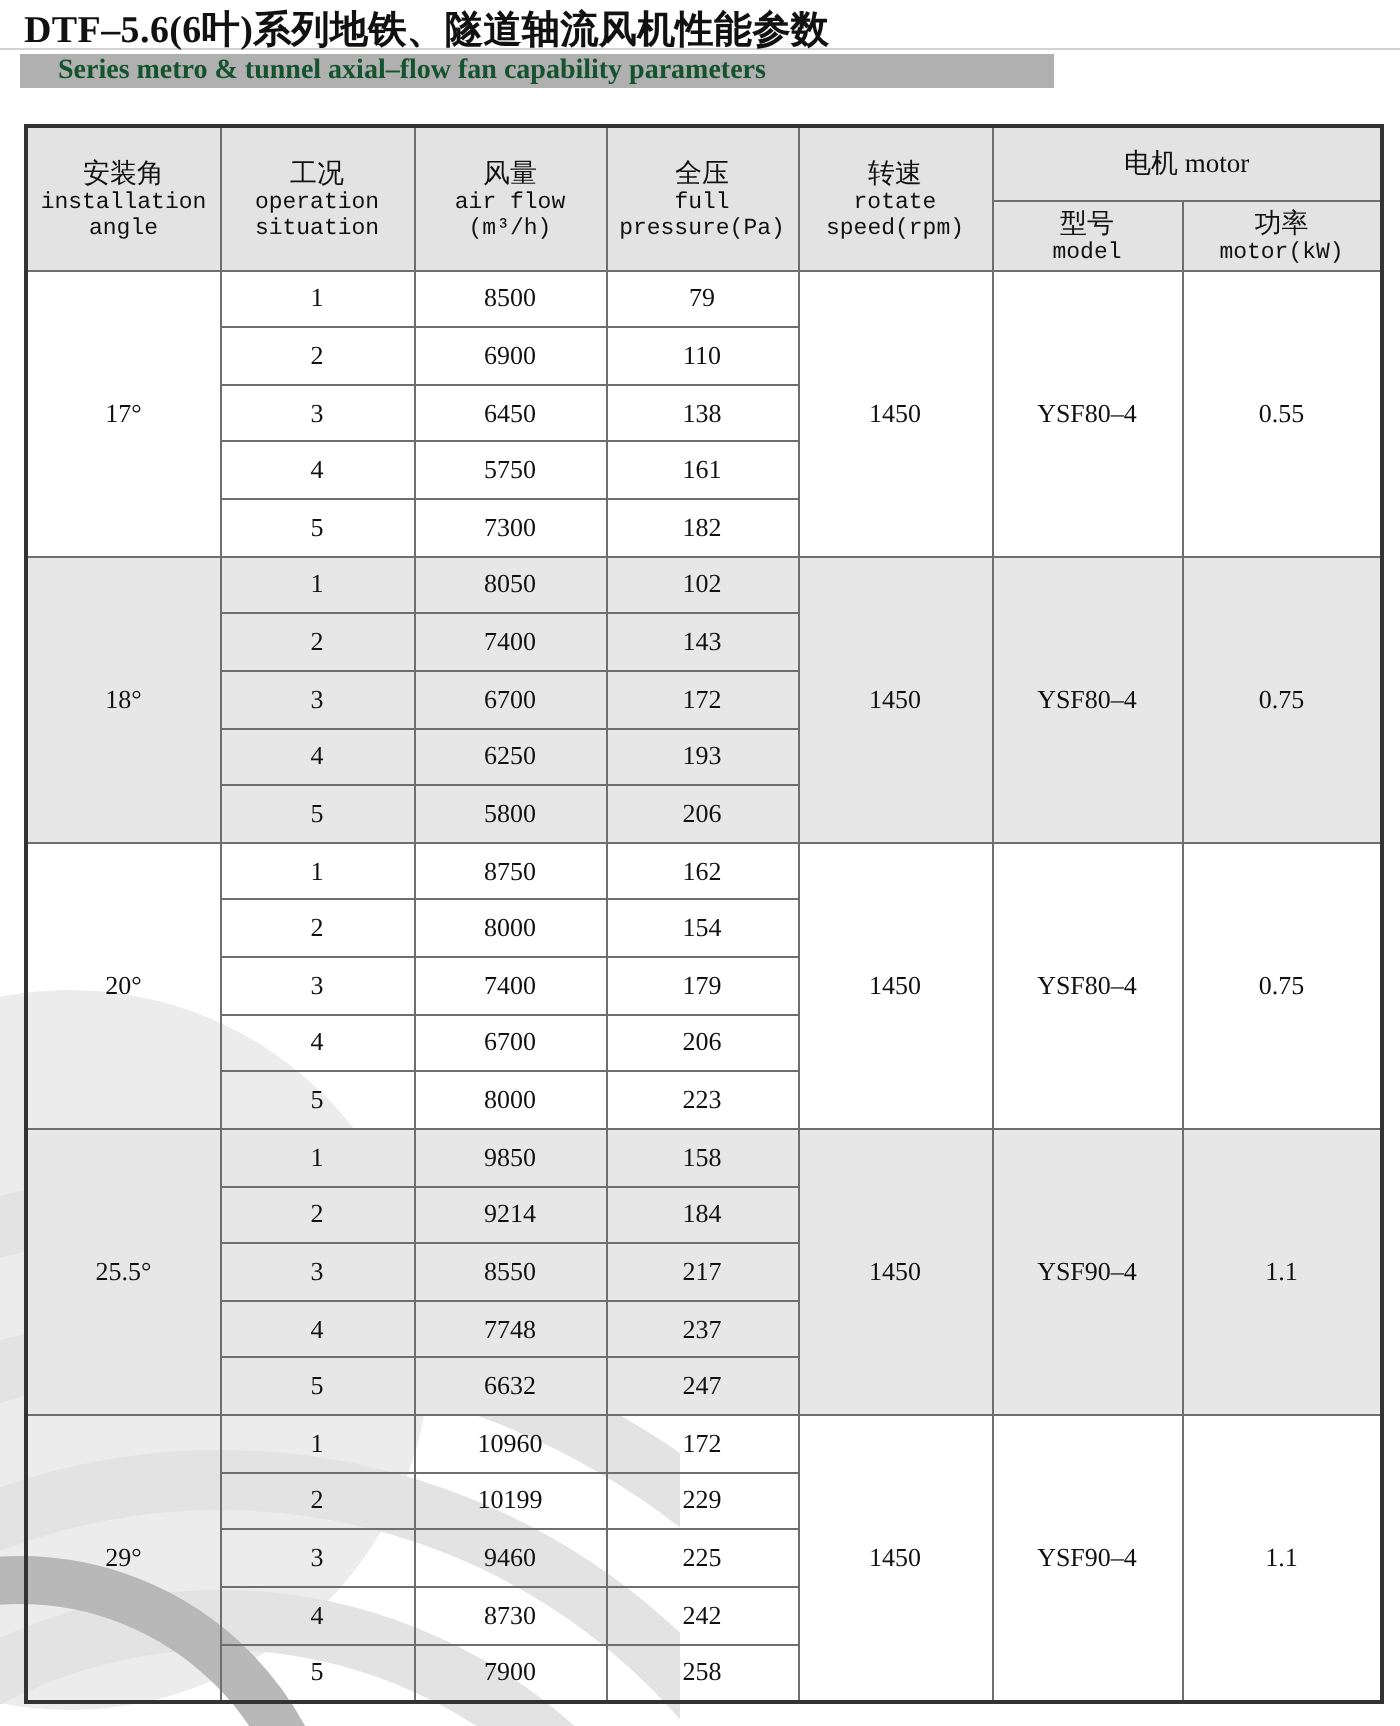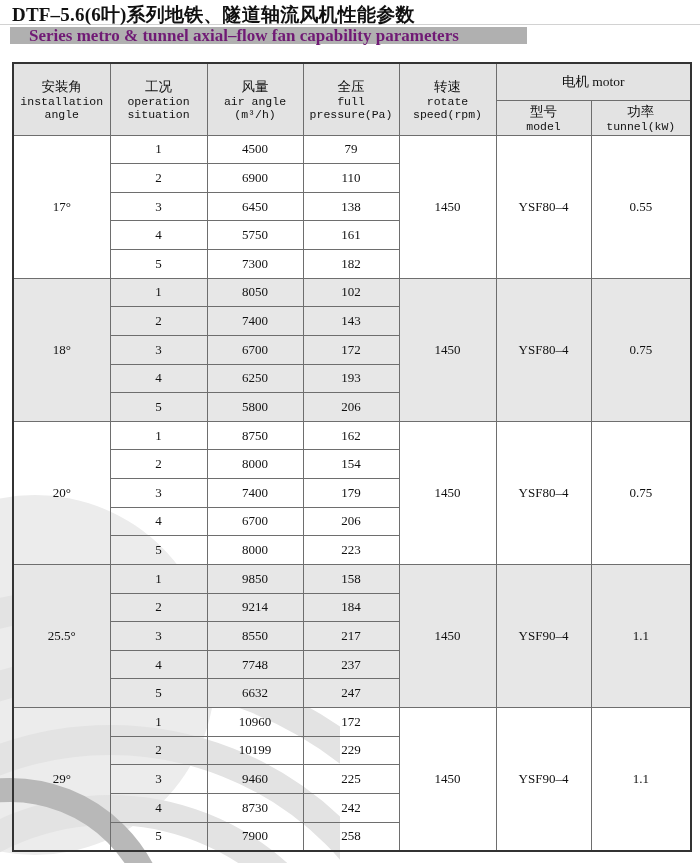--- a/index.html
+++ b/index.html
@@ -23,21 +23,21 @@
     position: absolute; left: 0; top: 24px; width: 700px; height: 1px;
     background: var(--rule, #d2d2d2); z-index: 1;
   }
   .subtitle-bar {
     position: absolute; left: 10px; top: 27px; width: 517px; height: 17px;
     background: var(--subtitle-bar, #b0b0b0);
     z-index: 2;
     display: flex; align-items: center;
   }
   .subtitle-bar span {
-    font-size: 17px; font-weight: bold; color: #701a75;
+    font-size: 14px; font-weight: bold; color: #14532d;
     padding-left: 19px; white-space: nowrap;
   }
 
   
   .watermark {
     position: absolute; left: 0; top: 420px; width: 340px; height: 443px;
     z-index: 0; pointer-events: none;
   }
 
   
@@ -102,50 +102,50 @@
         <th rowspan="2">
           <span class="zh">安装角</span>
           <span class="en">installation angle</span>
         </th>
         <th rowspan="2">
           <span class="zh">工况</span>
           <span class="en">operation situation</span>
         </th>
         <th rowspan="2">
           <span class="zh">风量</span>
-          <span class="en">air angle (m³/h)</span>
+          <span class="en">air flow (m³/h)</span>
         </th>
         <th rowspan="2">
           <span class="zh">全压</span>
           <span class="en">full pressure(Pa)</span>
         </th>
         <th rowspan="2">
           <span class="zh">转速</span>
           <span class="en">rotate speed(rpm)</span>
         </th>
         <th colspan="2">
           <span class="zh">电机 motor</span>
         </th>
       </tr>
       <tr class="h2">
         <th>
           <span class="zh">型号</span>
           <span class="en">model</span>
         </th>
         <th>
           <span class="zh">功率</span>
-          <span class="en">tunnel(kW)</span>
+          <span class="en">motor(kW)</span>
         </th>
       </tr>
     </thead>
     <tbody id="table-body">
         <tr>
           <td rowspan="5">17°</td>
           <td>1</td>
-          <td>4500</td>
+          <td>8500</td>
           <td>79</td>
           <td rowspan="5">1450</td>
           <td rowspan="5">YSF80–4</td>
           <td rowspan="5">0.55</td>
         </tr>
         <tr>
           <td>2</td>
           <td>6900</td>
           <td>110</td>
         </tr>

